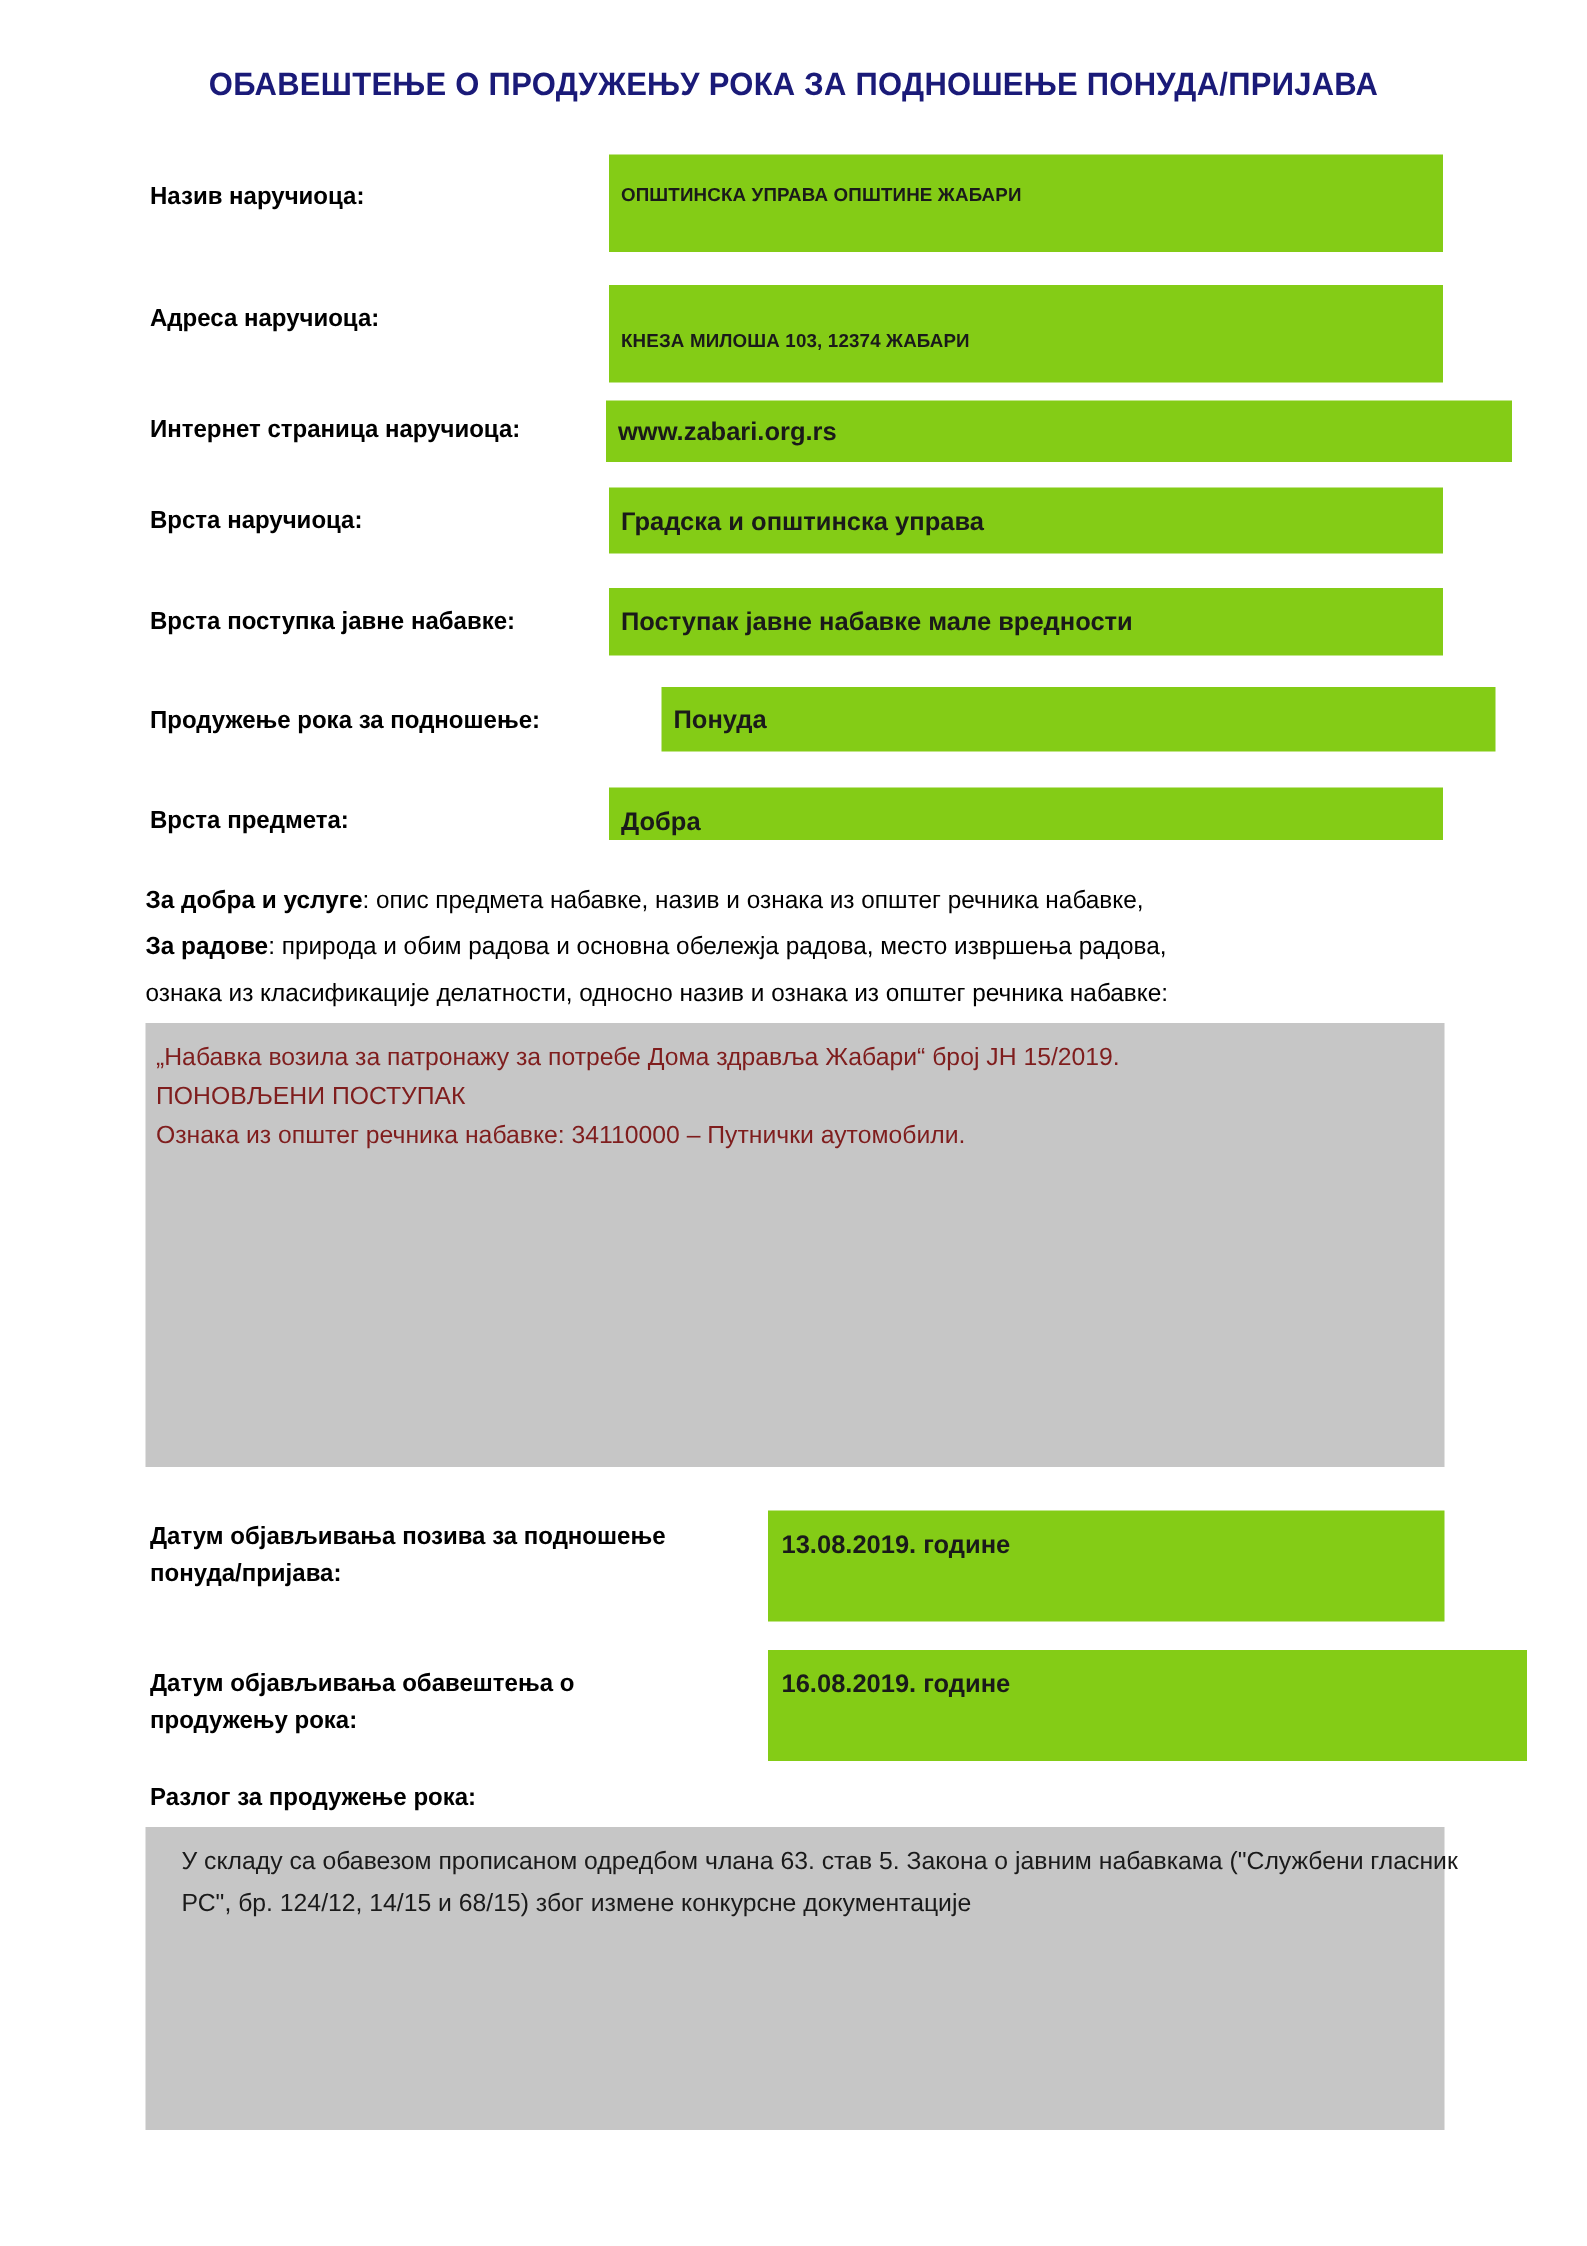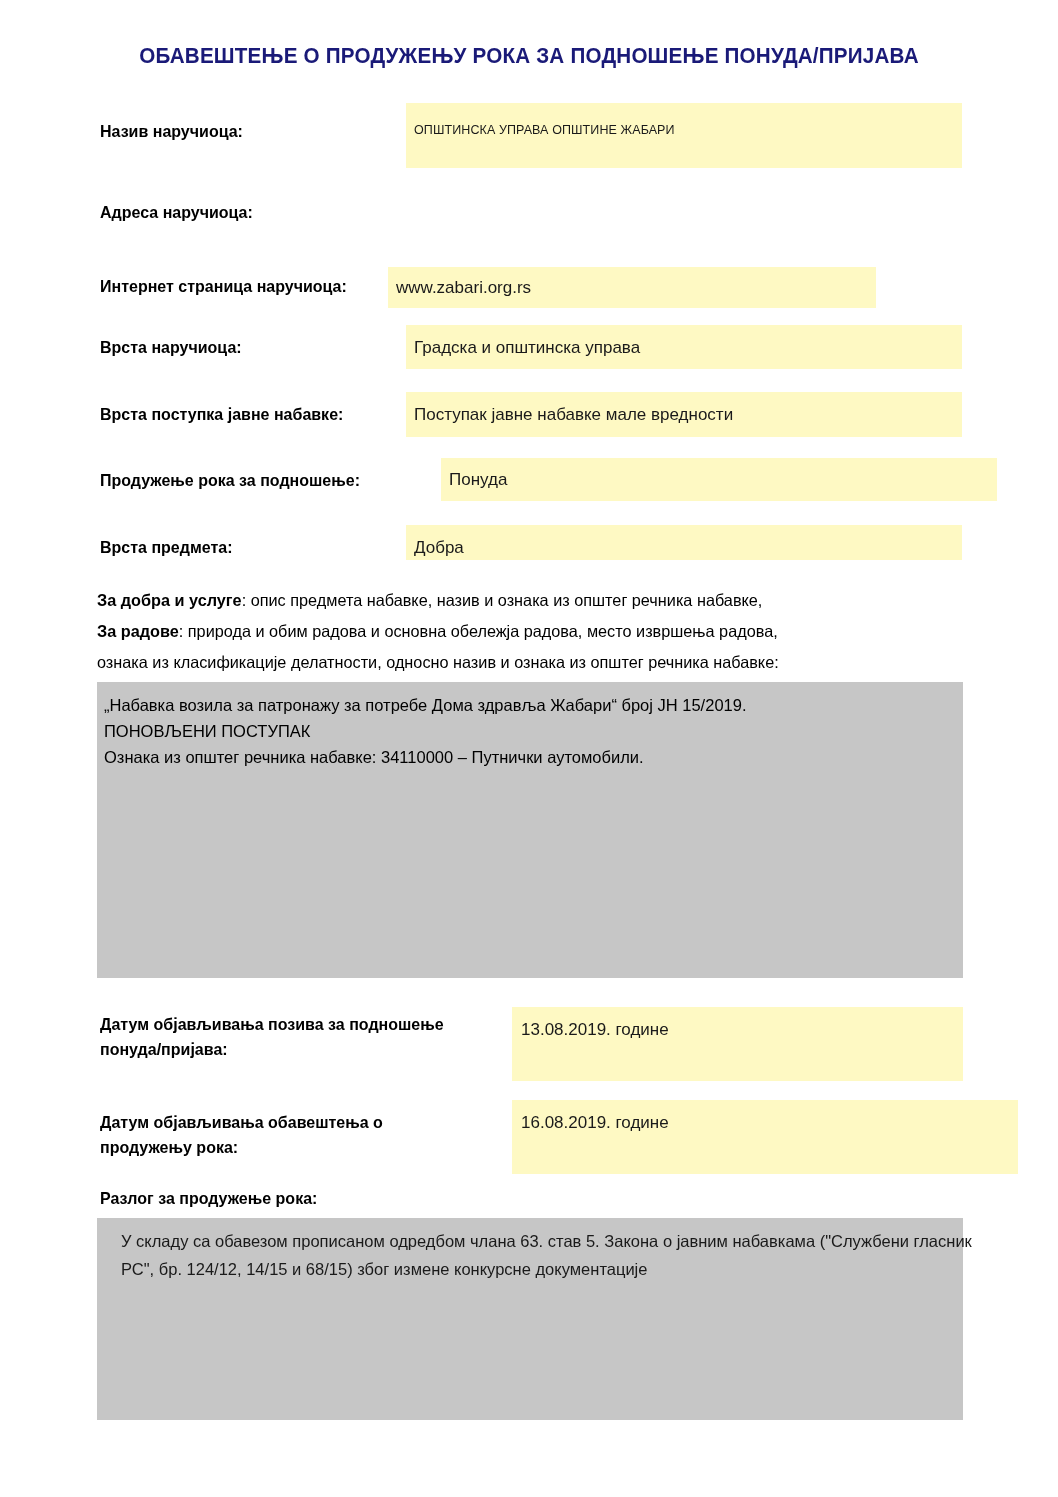--- a/index.html
+++ b/index.html
@@ -44,22 +44,23 @@
     font-size: 16.5px;
     font-weight: 600;
     color: #000;
     line-height: 25px;
     white-space: pre-line;
     transform: scaleX(0.97);
     transform-origin: left top;
   }
   .valuebox {
     position: absolute;
-    background: #fef9c3;
+    background: #84cc16;
     box-sizing: border-box;
+    font-weight: bold;
   }
   .valuebox .val {
     position: absolute;
     left: 8px;
     font-family: "Liberation Sans", "DejaVu Sans", sans-serif;
     color: #1a1a1a;
     white-space: pre-line;
   }
   .val-lg { font-size: 17px; line-height: 24px; }
   .val-sm { font-size: 12.5px; line-height: 18px; letter-spacing: 0.1px; }
@@ -87,21 +88,21 @@
     height: 296px;
     background: #c6c6c6;
   }
   .bigbox .txt {
     position: absolute;
     left: 7px;
     top: 10px;
     width: 850px;
     font-size: 16.5px;
     line-height: 26px;
-    color: #000000;
+    color: #7f1d1d;
     white-space: pre-line;
   }
 
   
   .reasonbox {
     position: absolute;
     left: 97px;
     top: 1218px;
     width: 866px;
     height: 202px;
@@ -124,23 +125,26 @@
 <div class="page">
 
   <div class="doc-title">ОБАВЕШТЕЊЕ О ПРОДУЖЕЊУ РОКА ЗА ПОДНОШЕЊЕ ПОНУДА/ПРИЈАВА</div>
 
   <div class="label" style="left:100px; top:119px; width:290px;">Назив наручиоца:</div>
   <div class="valuebox" style="left:406px; top:103px; width:556px; height:65px;">
     <div class="val val-sm" style="top:18px;">ОПШТИНСКА УПРАВА ОПШТИНЕ ЖАБАРИ</div>
   </div>
 
   <div class="label" style="left:100px; top:200px; width:290px;">Адреса наручиоца:</div>
+  <div class="valuebox" style="left:406px; top:190px; width:556px; height:65px;">
+    <div class="val val-sm" style="top:28px;">КНЕЗА МИЛОША 103, 12374 ЖАБАРИ</div>
+  </div>
 
   <div class="label" style="left:100px; top:274px; width:300px;">Интернет страница наручиоца:</div>
-  <div class="valuebox" style="left:388px; top:267px; width:488px; height:41px;">
+  <div class="valuebox" style="left:404px; top:267px; width:604px; height:41px;">
     <div class="val val-lg" style="top:9px;">www.zabari.org.rs</div>
   </div>
 
   <div class="label" style="left:100px; top:335px; width:290px;">Врста наручиоца:</div>
   <div class="valuebox" style="left:406px; top:325px; width:556px; height:44px;">
     <div class="val val-lg" style="top:11px;">Градска и општинска управа</div>
   </div>
 
   <div class="label" style="left:100px; top:402px; width:310px;">Врста поступка јавне набавке:</div>
   <div class="valuebox" style="left:406px; top:392px; width:556px; height:45px;">

